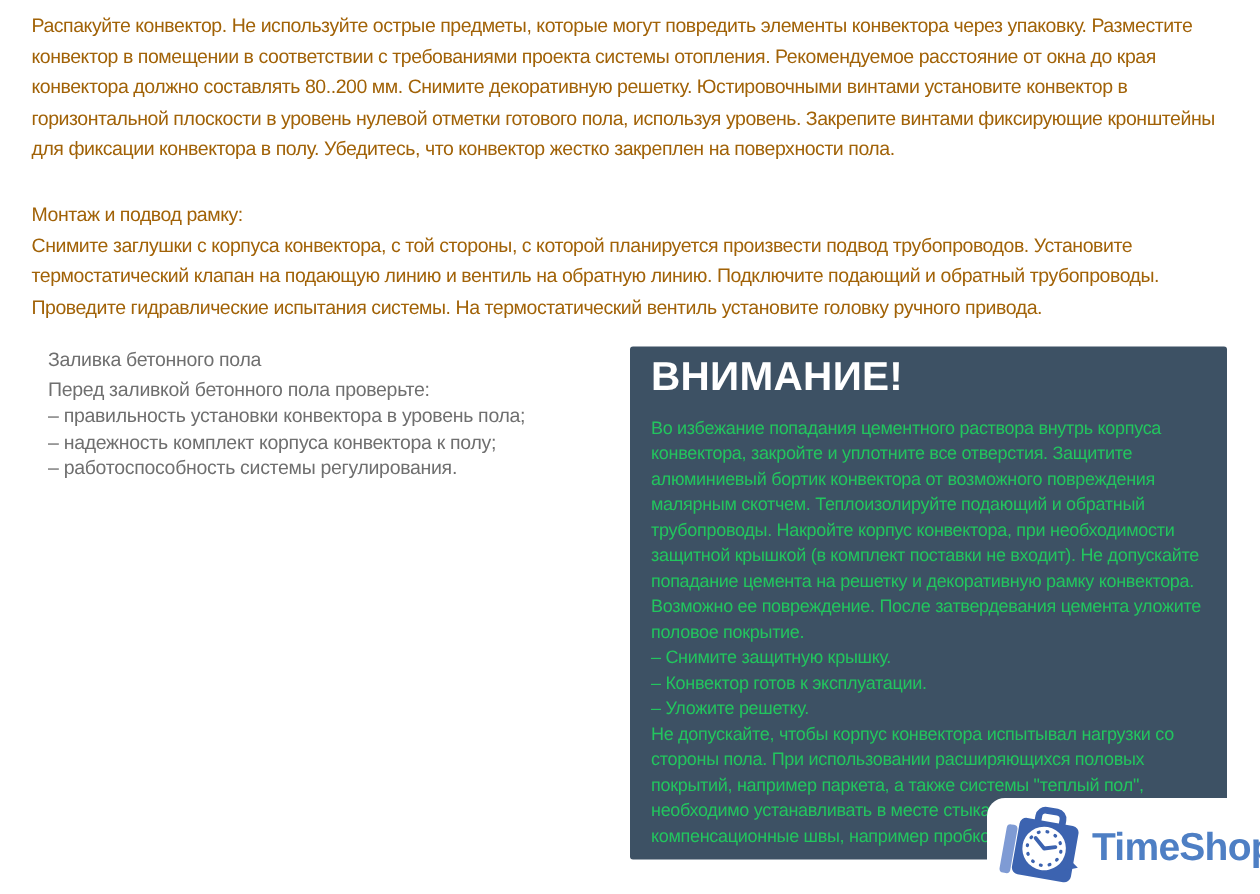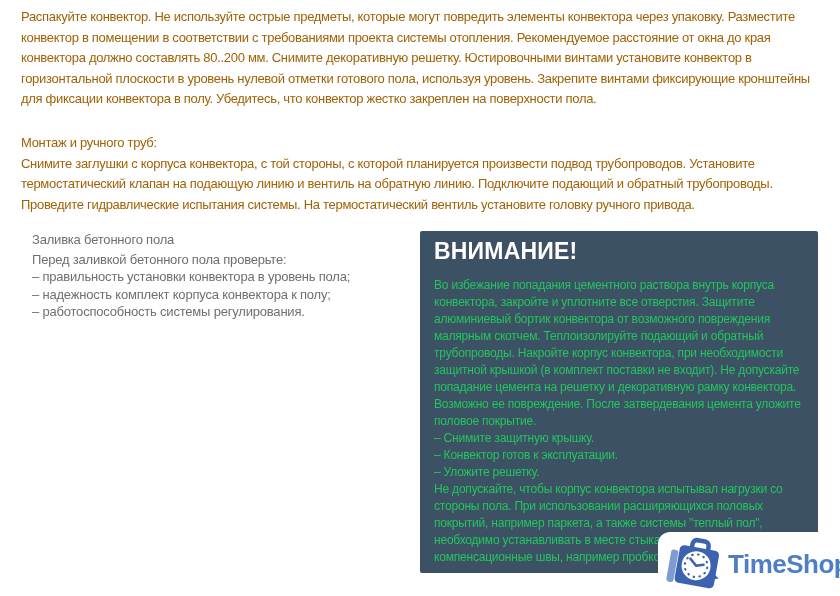--- a/index.html
+++ b/index.html
@@ -47,21 +47,21 @@
     top: 231px;
     width: 398px;
     height: 342px;
     background: #3d5164;
     color: #fdfdfd;
     padding: 5px 14px 8px 14px;
     border-radius: 2px;
     overflow: hidden;
   }
   .warning-title {
-    font-size: 23px;
+    font-size: 27px;
     font-weight: 600;
     line-height: 30px;
     color: #ffffff;
     margin-bottom: 11px;
     letter-spacing: 0.2px;
   }
   .warning-text {
     font-size: 12px;
     line-height: 17px;
     letter-spacing: -0.2px;
@@ -91,21 +91,21 @@
   }
 </style>
 </head>
 <body>
 
 <div class="page">
 
   <p class="body-text intro-para">Распакуйте конвектор. Не используйте острые предметы, которые могут повредить элементы конвектора через упаковку. Разместите конвектор в помещении в соответствии с требованиями проекта системы отопления. Рекомендуемое расстояние от окна до края конвектора должно составлять 80..200 мм. Снимите декоративную решетку. Юстировочными винтами установите конвектор в горизонтальной плоскости в уровень нулевой отметки готового пола, используя уровень. Закрепите винтами фиксирующие кронштейны для фиксации конвектора в полу. Убедитесь, что конвектор жестко закреплен на поверхности пола.</p>
 
   <div class="section2">
-    <div class="body-text">Монтаж и ручного труб:</div>
+    <div class="body-text">Монтаж и подвод рамку:</div>
     <div class="body-text">Снимите заглушки с корпуса конвектора, с той стороны, с которой планируется произвести подвод трубопроводов. Установите термостатический клапан на подающую линию и вентиль на обратную линию. Подключите подающий и обратный трубопроводы. Проведите гидравлические испытания системы. На термостатический вентиль установите головку ручного привода.</div>
   </div>
 
   <div class="left-col">
     <div class="col-title">Заливка бетонного пола</div>
     <div>Перед заливкой бетонного пола проверьте:</div>
     <div>– правильность установки конвектора в уровень пола;</div>
     <div>– надежность комплект корпуса конвектора к полу;</div>
     <div>– работоспособность системы регулирования.</div>
   </div>

